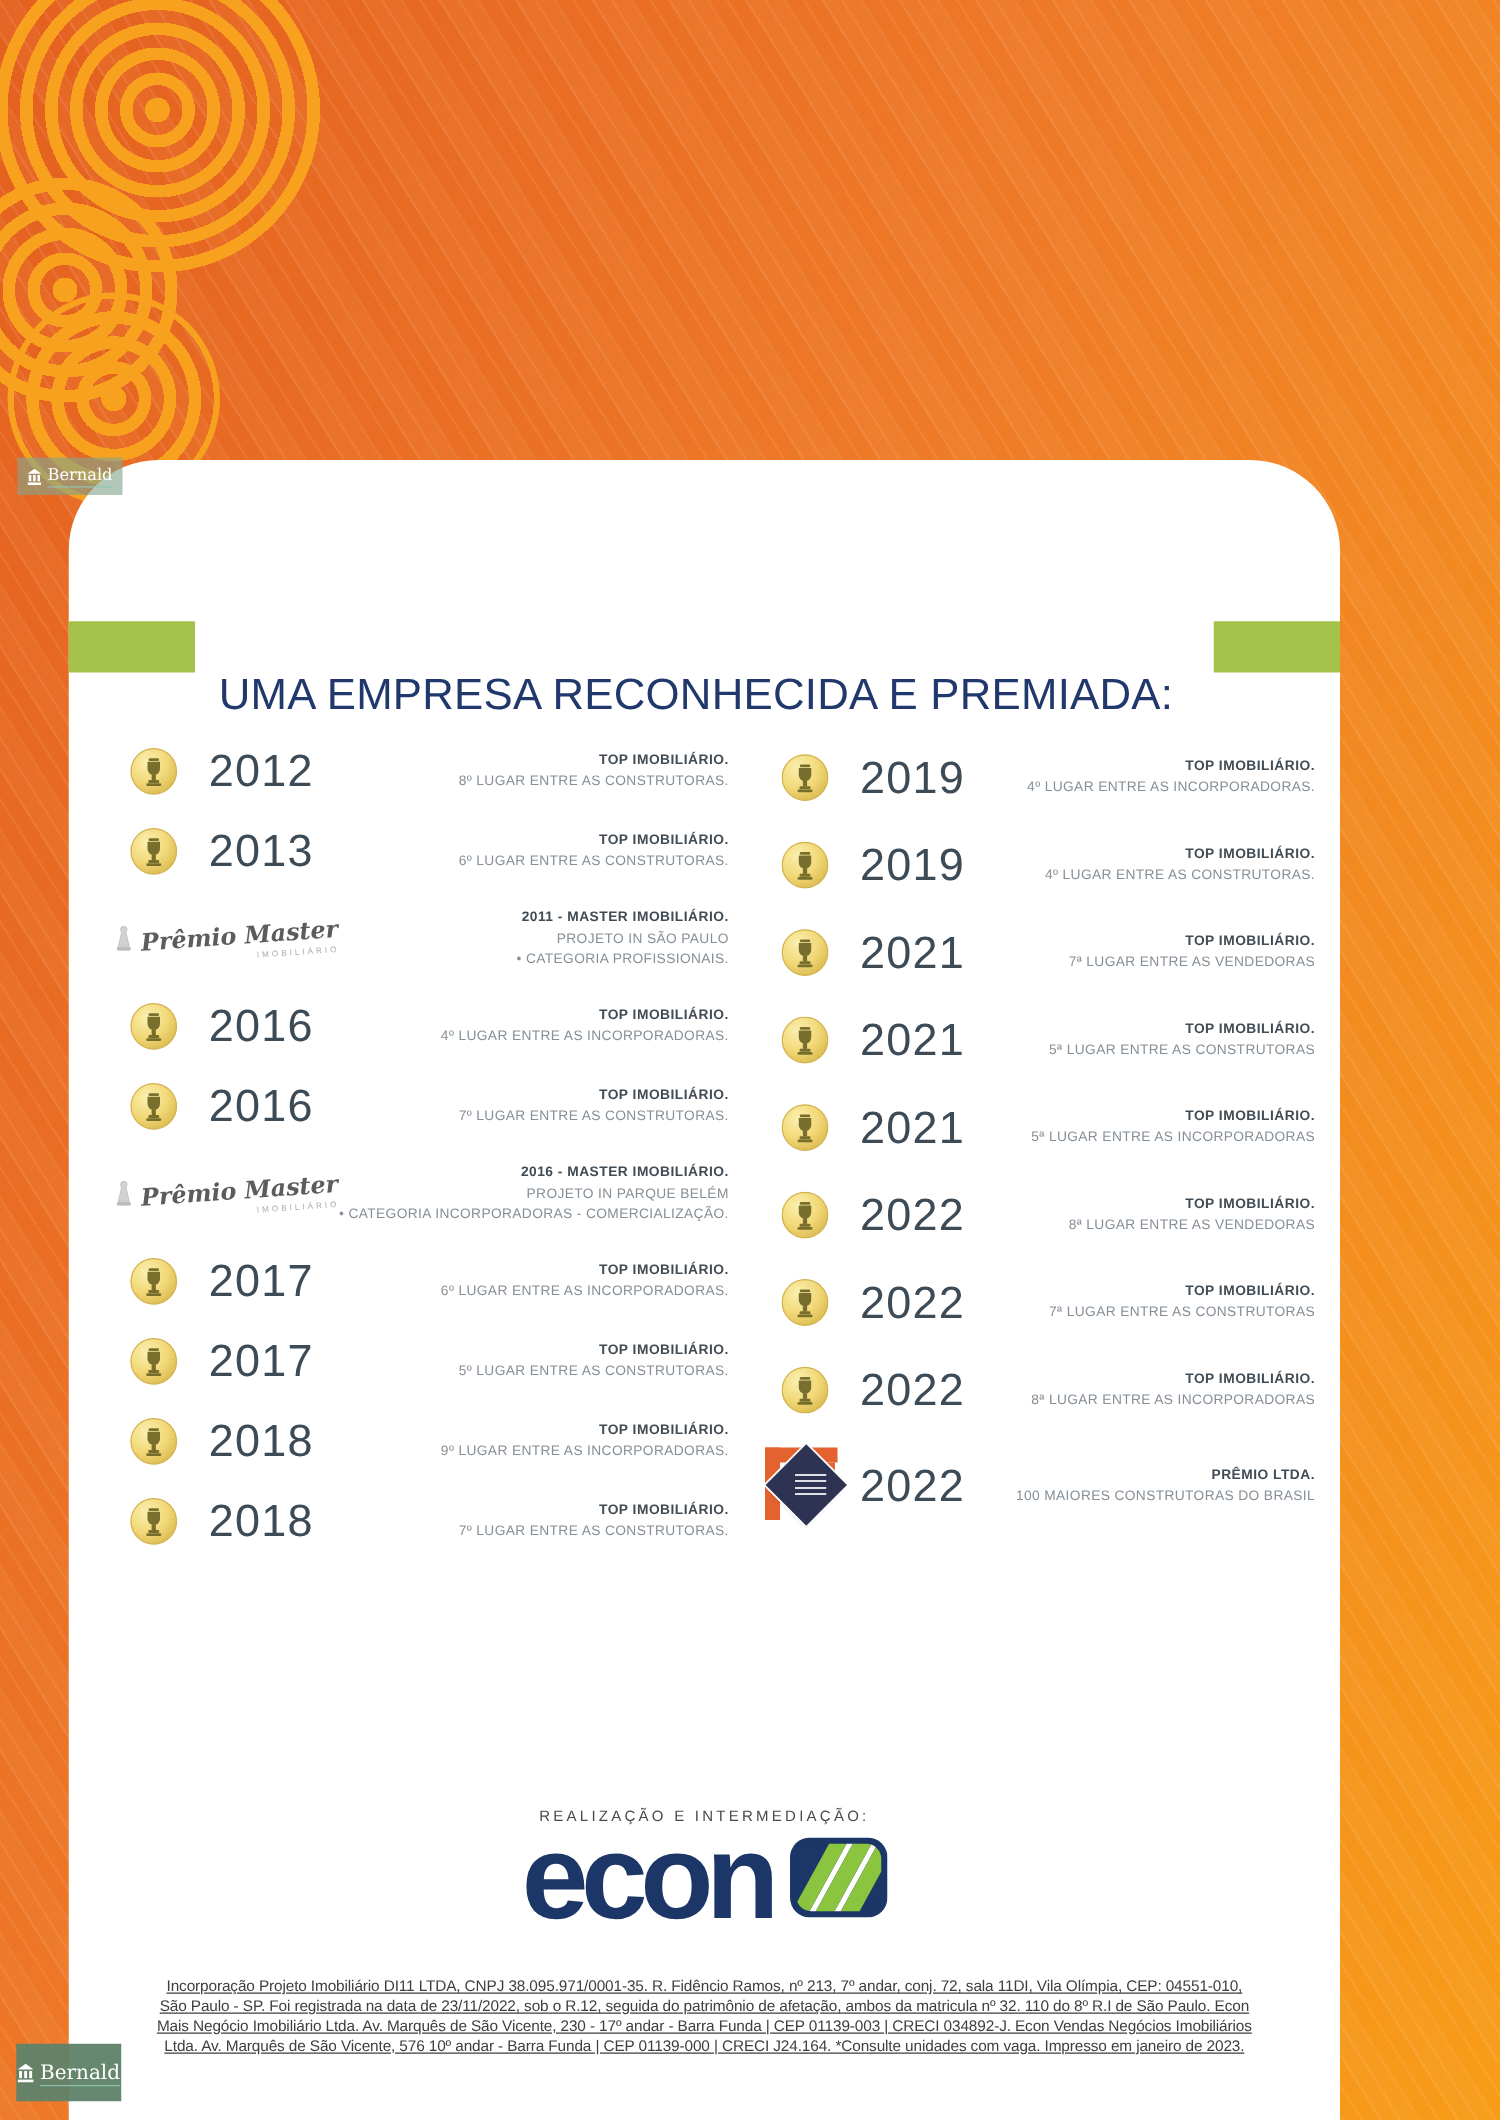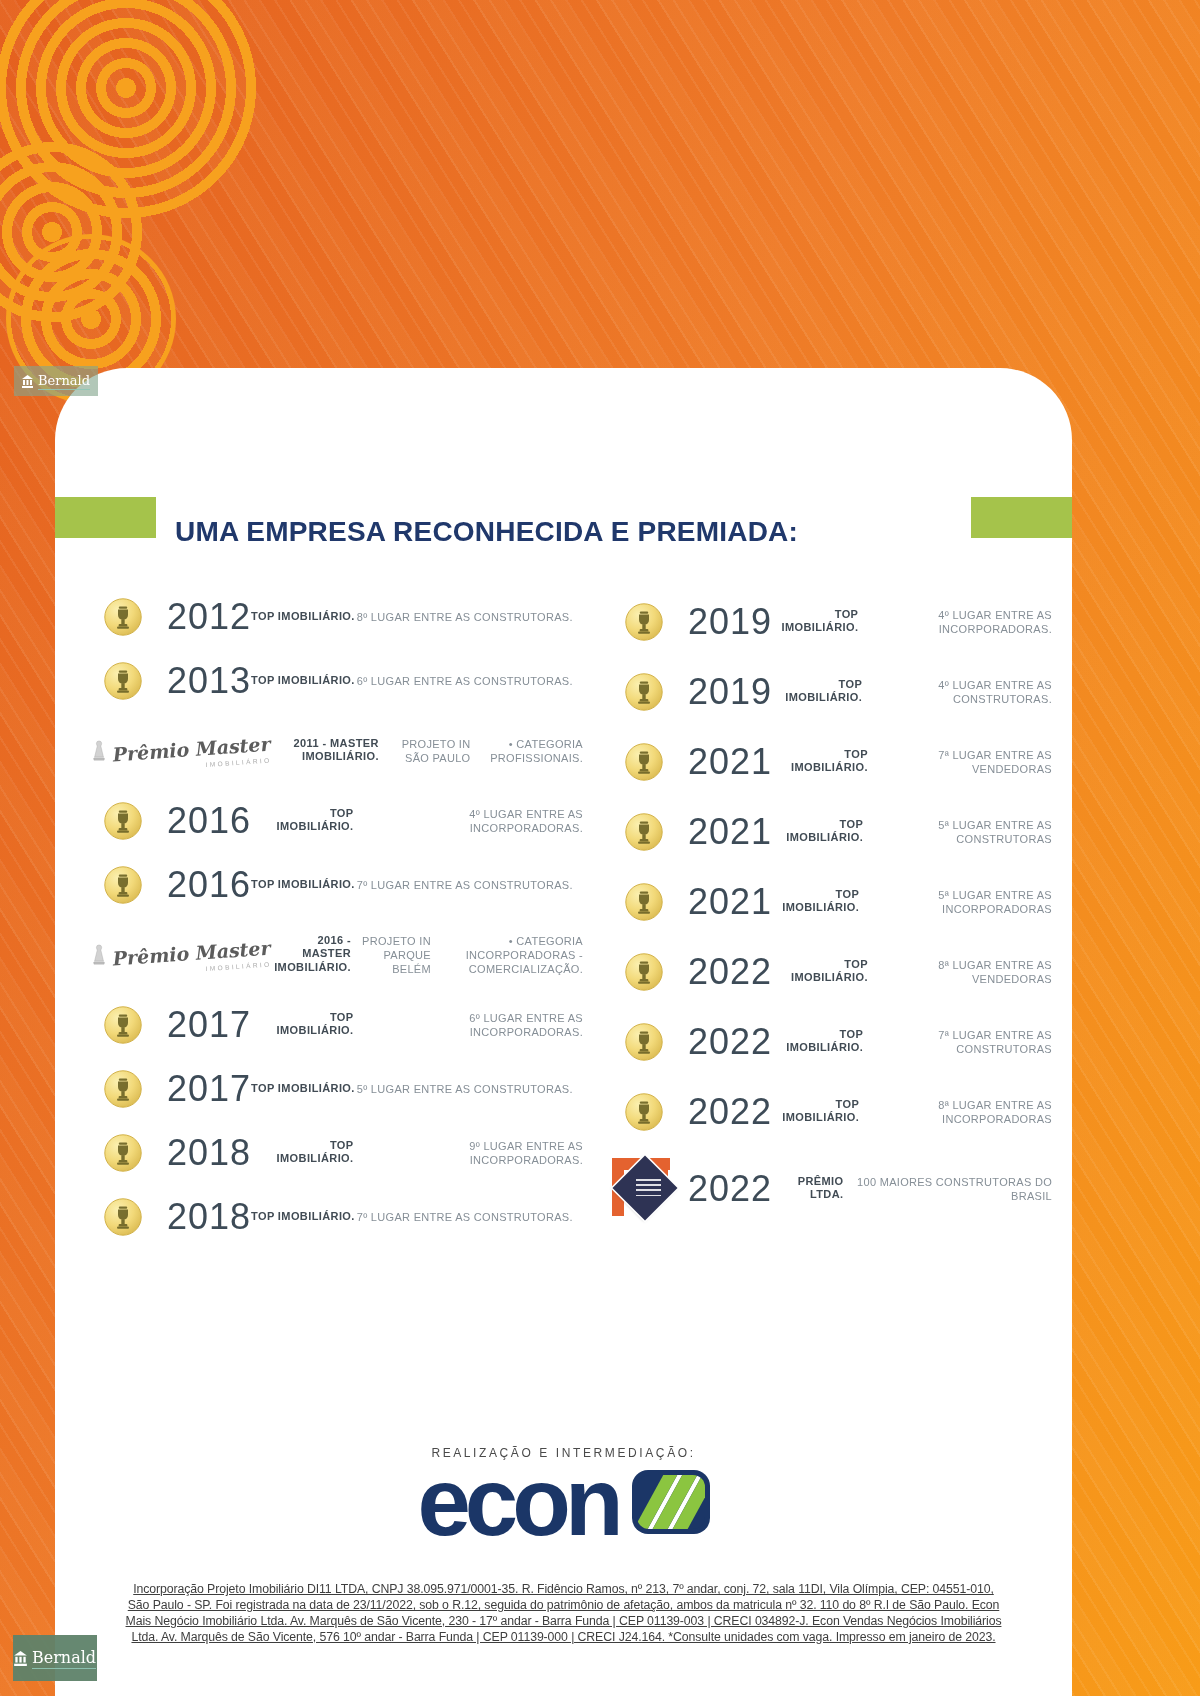--- a/index.html
+++ b/index.html
@@ -29,39 +29,39 @@
   .card{
     position:absolute;left:55px;top:368px;width:1017px;height:1328px;
     background:#ffffff;border-radius:72px 72px 0 0;z-index:2;
   }
   .title-bar-left,.title-bar-right{
     position:absolute;top:129px;height:41px;background:var(--accent-green);
   }
   .title-bar-left{left:0;width:101px;}
   .title-bar-right{right:0;width:101px;}
   .page-title{
-    position:absolute;left:120px;top:122px;height:46px;line-height:46px;
-    font-size:28px;font-weight:bold;color:var(--navy);letter-spacing:.2px;
+    position:absolute;left:120px;top:142px;height:46px;line-height:46px;
+    font-size:35px;font-weight:normal;color:var(--navy);letter-spacing:.2px;
   }
 
   
   .col{position:absolute;display:flex;flex-direction:column;text-align:right;}
   .col-left{left:36px;top:217px;width:492px;}
   .col-right{left:557px;top:219px;width:440px;}
   .award-row{display:grid;grid-template-columns:64px 96px 1fr;align-items:center;}
   .col-left .award-row{height:64px;}
   .col-right .award-row{height:70px;}
   .award-row.master{grid-template-columns:180px 1fr;height:76px;}
   .award-row.intec-row{height:84px;}
   .cell-icon{display:flex;justify-content:center;align-items:center;}
   .cell-year{
     font-size:36px;font-weight:300;color:var(--year-gray);
     letter-spacing:1px;line-height:1;
   }
-  .cell-text{display:flex;flex-direction:row;gap:2px;}
+  .cell-text{display:flex;flex-direction:column;gap:2px;}
   .award-title{font-size:11px;font-weight:bold;color:var(--title-gray);letter-spacing:.4px;line-height:1.25;}
   .award-line{font-size:11px;color:var(--line-gray);letter-spacing:.3px;line-height:1.3;}
 
   
   .pm-cell{justify-content:flex-start;gap:6px;}
   .pm-text{display:flex;flex-direction:column;transform:rotate(-4deg);margin-top:4px;}
   .pm-script{font-family:"DejaVu Serif",serif;font-style:italic;font-weight:bold;font-size:19px;color:#5c5c5c;white-space:nowrap;}
   .pm-sub{font-size:6.5px;letter-spacing:2.4px;color:#ababab;align-self:flex-end;margin-top:2px;}
 
   

